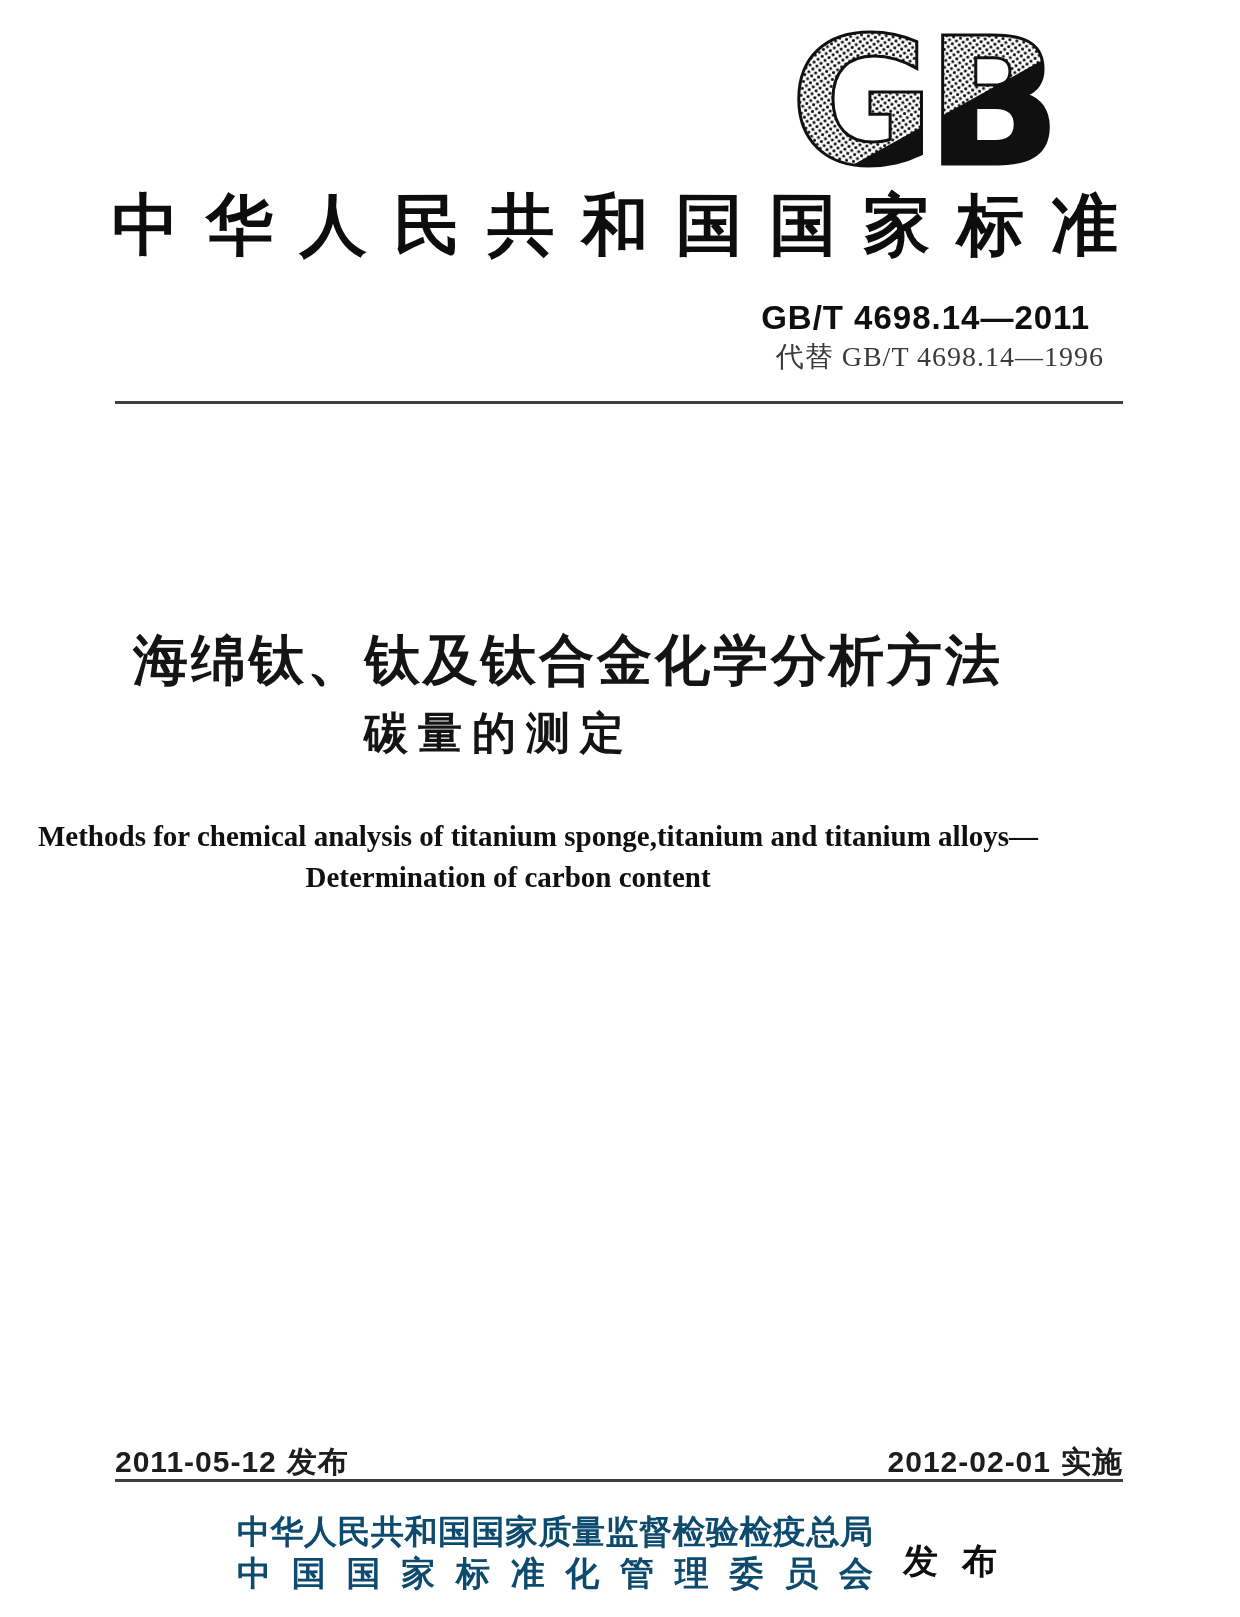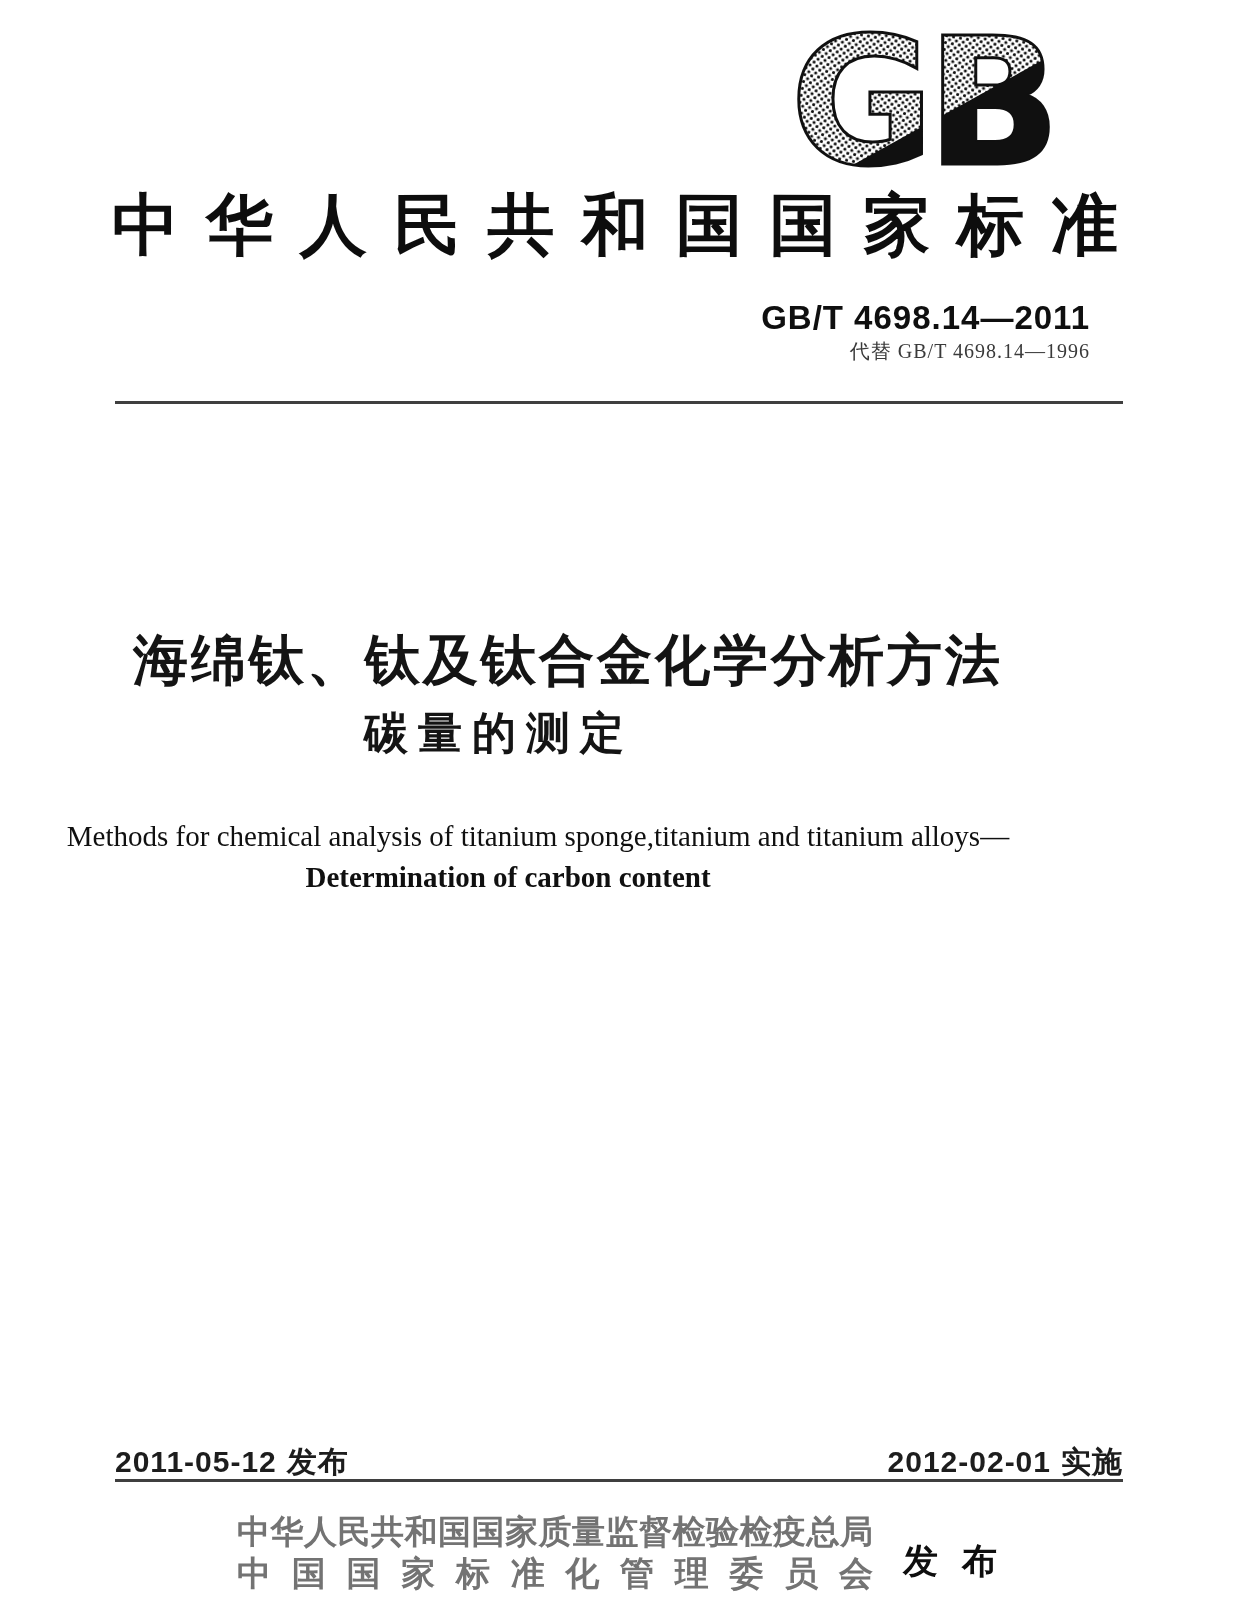--- a/index.html
+++ b/index.html
@@ -34,23 +34,23 @@
     font-family:Liberation Serif, serif;
   }
 
   
   .std-number{
     right:150px;top:299px;text-align:right;
     font-family:"Liberation Sans","DejaVu Sans",sans-serif;
     font-weight:bold;font-size:33px;letter-spacing:1px;color:#0f0f0f;margin-left:40px;
   }
   .replaces-note{
-    right:150px;top:338px;text-align:right;
+    right:136px;top:338px;text-align:right;
     font-family:"Liberation Serif","DejaVu Serif",serif;
-    font-weight:normal;font-size:20px;letter-spacing:1px;color:#3a3a3a;
+    font-weight:normal;font-size:28px;letter-spacing:1px;color:#3a3a3a;
   }
 
   .rule{left:115px;width:1008px;height:3px;background:#3f3f3f;}
   .rule-top{top:401px;}
   .rule-bottom{top:1479px;}
 
   
   .cn-title-1{
     left:0;top:624px;width:1136px;text-align:center;
     font-family:"Liberation Sans","DejaVu Sans",sans-serif;
@@ -58,39 +58,39 @@
   }
   .cn-title-2{
     left:0;top:704px;width:988px;text-align:center;
     font-family:"Liberation Sans","DejaVu Sans",sans-serif;
     font-weight:bold;font-size:44px;letter-spacing:10px;text-indent:10px;color:#141414;
   }
 
   
   .en-title-1{
     left:0;top:820px;width:1076px;text-align:center;
-    font-weight:normal;font-size:29px;color:#101010;
+    font-weight:bold;font-size:29px;color:#101010;
   }
   .en-title-2{
     left:0;top:861px;width:1016px;text-align:center;
     font-weight:bold;font-size:29px;color:#101010;
   }
 
   
   .date-line{
     top:1442px;
     font-family:"Liberation Sans","DejaVu Sans",sans-serif;
     font-size:30px;font-weight:600;color:#1d1d1d;letter-spacing:1px;
   }
   .issue-line{left:115px;}
   .impl-line{right:117px;text-align:right;}
   .date-label{margin-left:10px;}
 
   
-  .publisher{left:237px;top:1512px;width:636px;color:#737373;}
+  .publisher{left:237px;top:1512px;width:636px;color:#0c4a6e;}
   .publisher-line1{
     font-weight:bold;font-size:33px;line-height:41px;
     text-align:justify;text-align-last:justify;
   }
   .publisher-line2{
     font-weight:bold;font-size:34px;line-height:41px;
     text-align:justify;text-align-last:justify;
   }
   .publish-label{
     left:903px;top:1538px;

